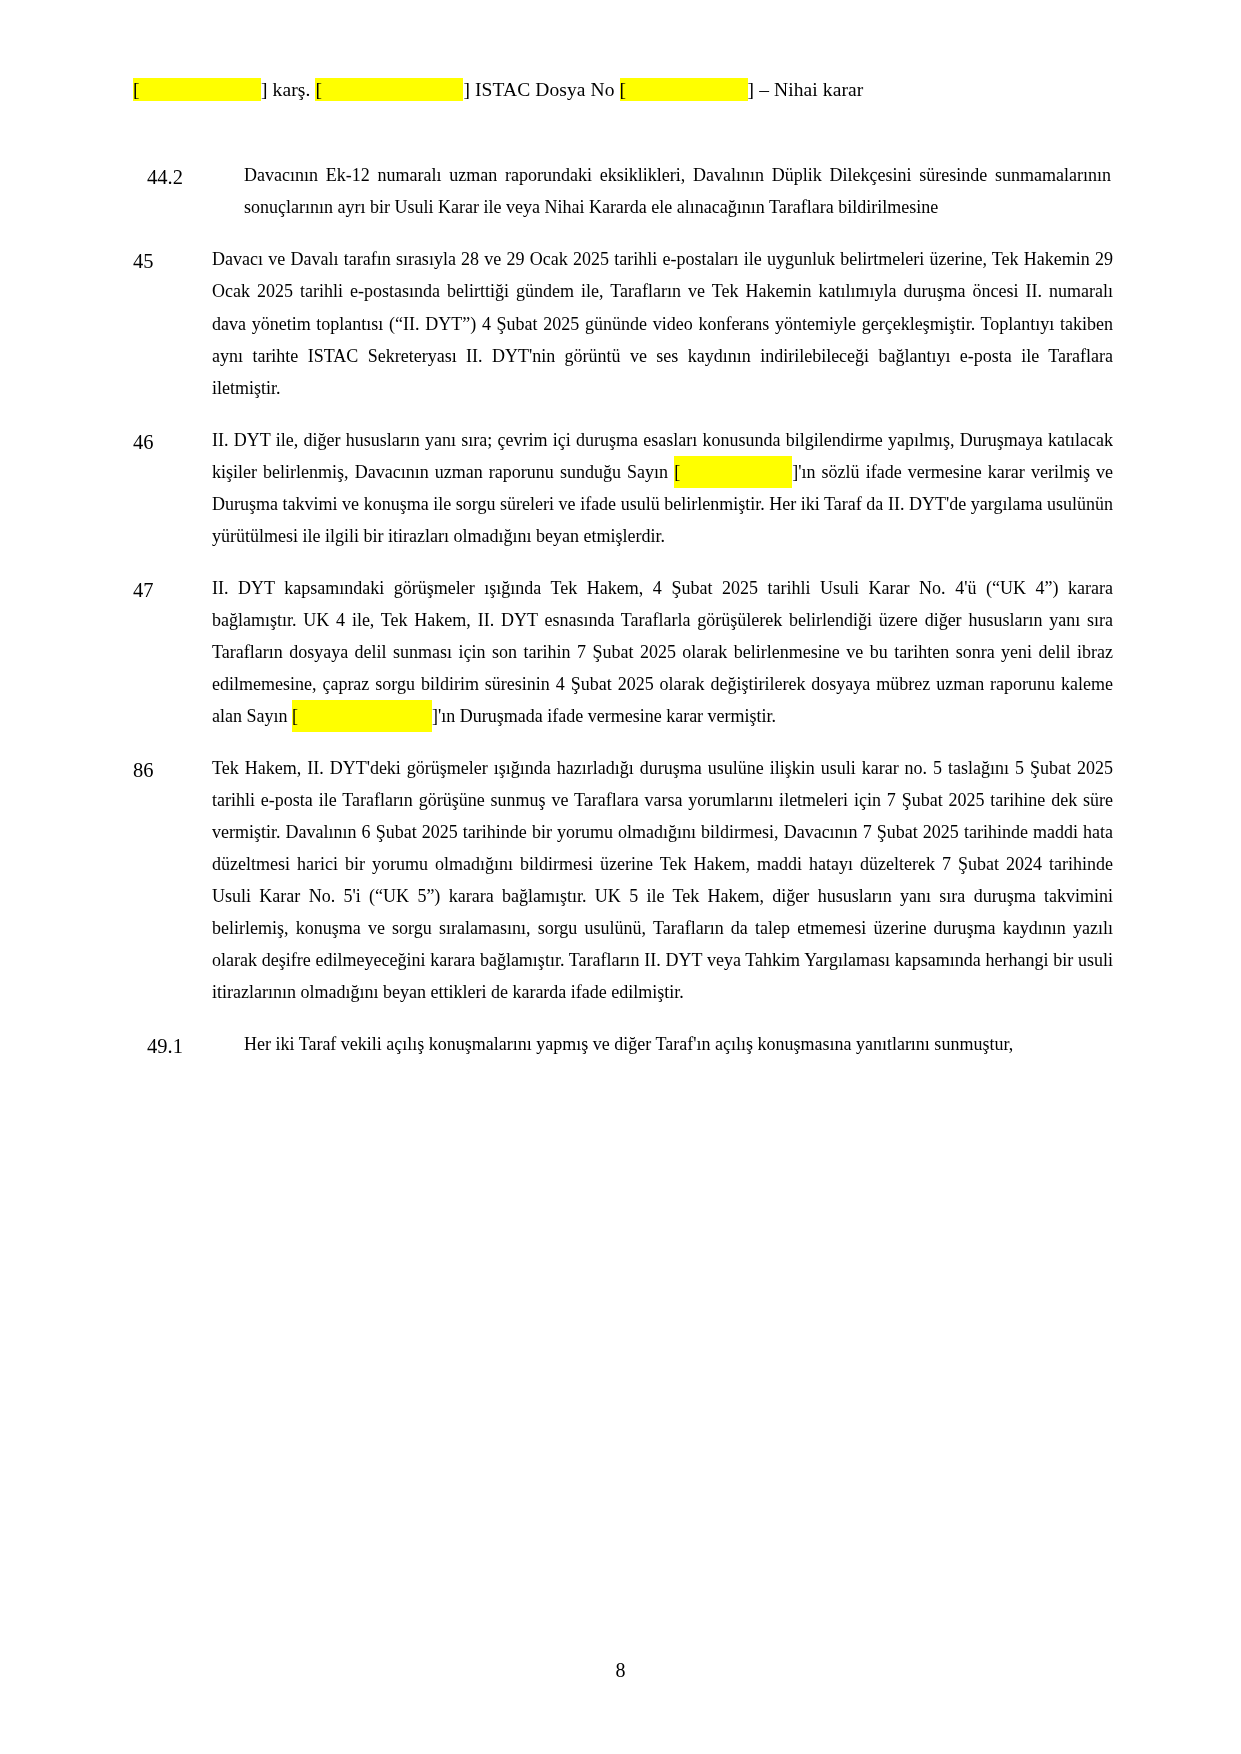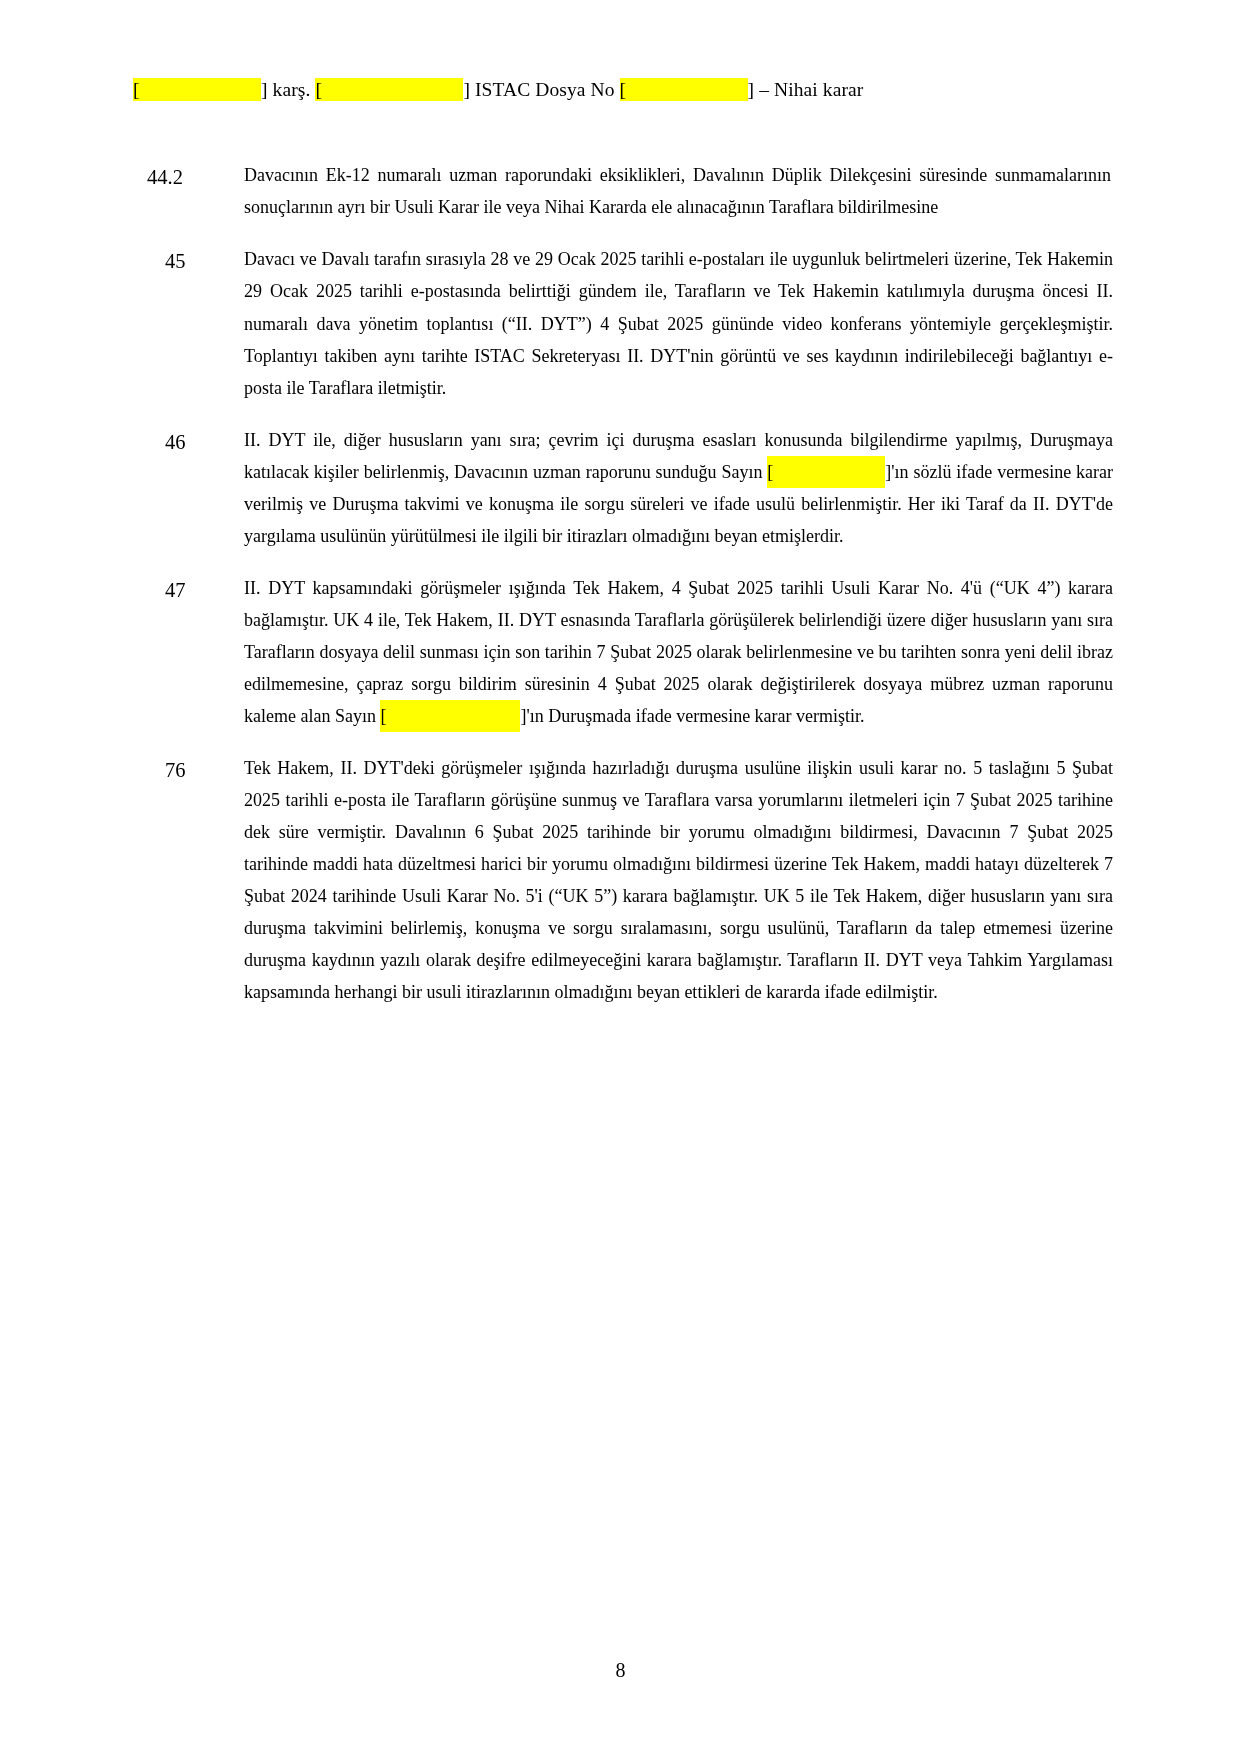--- a/index.html
+++ b/index.html
@@ -48,21 +48,21 @@
     align-items: flex-start;
     margin-bottom: 20px;
     gap: 14px;
   }
   .para-num {
     flex: 0 0 auto;
     font-size: 20.5px;
     line-height: 1.78;
     text-align: left;
   }
-  .lvl1 > .para-num { width: 65px; margin-left: 32px; }
+  .lvl1 > .para-num { width: 65px; }
   .lvl2 > .para-num { width: 83px; margin-left: 14px; }
   .para-body {
     flex: 1 1 auto;
     font-size: 18px;
     line-height: 1.78;
     text-align: justify;
     text-justify: inter-word;
     hyphens: none;
   }
   .para-body p { margin: 0; }
@@ -114,23 +114,29 @@
   </div>
 
   <div class="para lvl1">
     <div class="para-num">47</div>
     <div class="para-body">
       <p><span>II. DYT kapsamındaki görüşmeler ışığında Tek Hakem, 4 Şubat 2025 tarihli Usuli Karar No. 4'ü (“UK 4”) karara bağlamıştır. UK 4 ile, Tek Hakem, II. DYT esnasında Taraflarla görüşülerek belirlendiği üzere diğer hususların yanı sıra Tarafların dosyaya delil sunması için son tarihin 7 Şubat 2025 olarak belirlenmesine ve bu tarihten sonra yeni delil ibraz edilmemesine, çapraz sorgu bildirim süresinin 4 Şubat 2025 olarak değiştirilerek dosyaya mübrez uzman raporunu kaleme alan Sayın </span><span class="redact-inline" style="width:140px"><span>[</span></span><span>]</span><span>'ın Duruşmada ifade vermesine karar vermiştir.</span></p>
     </div>
   </div>
 
   <div class="para lvl1">
-    <div class="para-num">76</div>
+    <div class="para-num">86</div>
     <div class="para-body">
       <p>Tek Hakem, II. DYT'deki görüşmeler ışığında hazırladığı duruşma usulüne ilişkin usuli karar no. 5 taslağını 5 Şubat 2025 tarihli e-posta ile Tarafların görüşüne sunmuş ve Taraflara varsa yorumlarını iletmeleri için 7 Şubat 2025 tarihine dek süre vermiştir. Davalının 6 Şubat 2025 tarihinde bir yorumu olmadığını bildirmesi, Davacının 7 Şubat 2025 tarihinde maddi hata düzeltmesi harici bir yorumu olmadığını bildirmesi üzerine Tek Hakem, maddi hatayı düzelterek 7 Şubat 2024 tarihinde Usuli Karar No. 5'i (“UK 5”) karara bağlamıştır. UK 5 ile Tek Hakem, diğer hususların yanı sıra duruşma takvimini belirlemiş, konuşma ve sorgu sıralamasını, sorgu usulünü, Tarafların da talep etmemesi üzerine duruşma kaydının yazılı olarak deşifre edilmeyeceğini karara bağlamıştır. Tarafların II. DYT veya Tahkim Yargılaması kapsamında herhangi bir usuli itirazlarının olmadığını beyan ettikleri de kararda ifade edilmiştir.</p>
     </div>
   </div>
 
 
+  <div class="para lvl2">
+    <div class="para-num">49.1</div>
+    <div class="para-body">
+      <p>Her iki Taraf vekili açılış konuşmalarını yapmış ve diğer Taraf'ın açılış konuşmasına yanıtlarını sunmuştur,</p>
+    </div>
+  </div>
 
   <div class="page-number">8</div>
 
 </div>
 
 </body></html>

